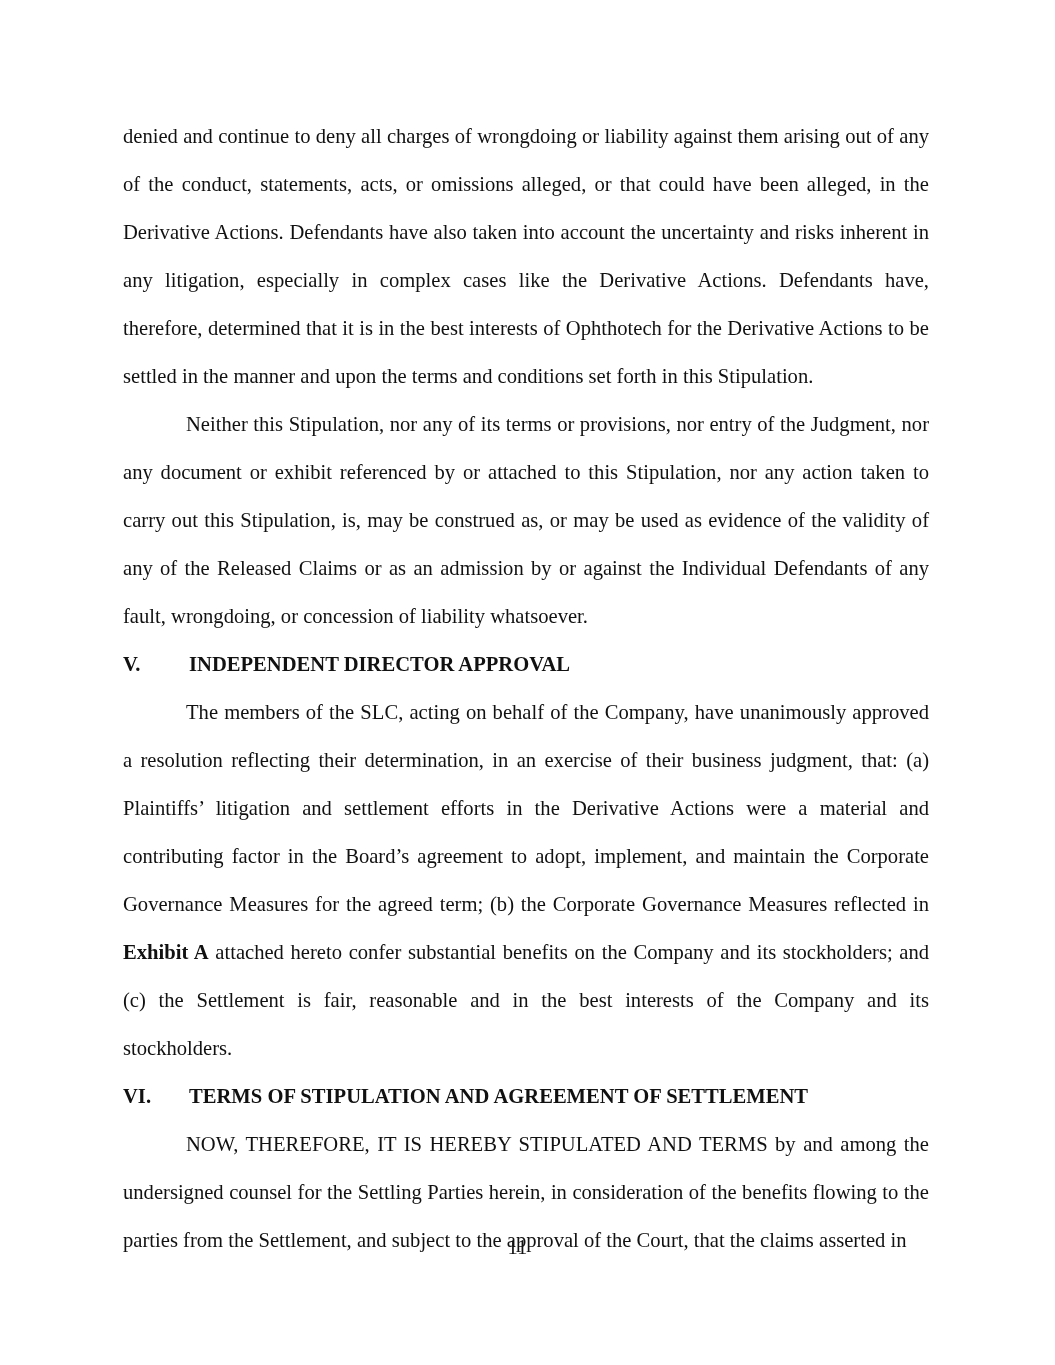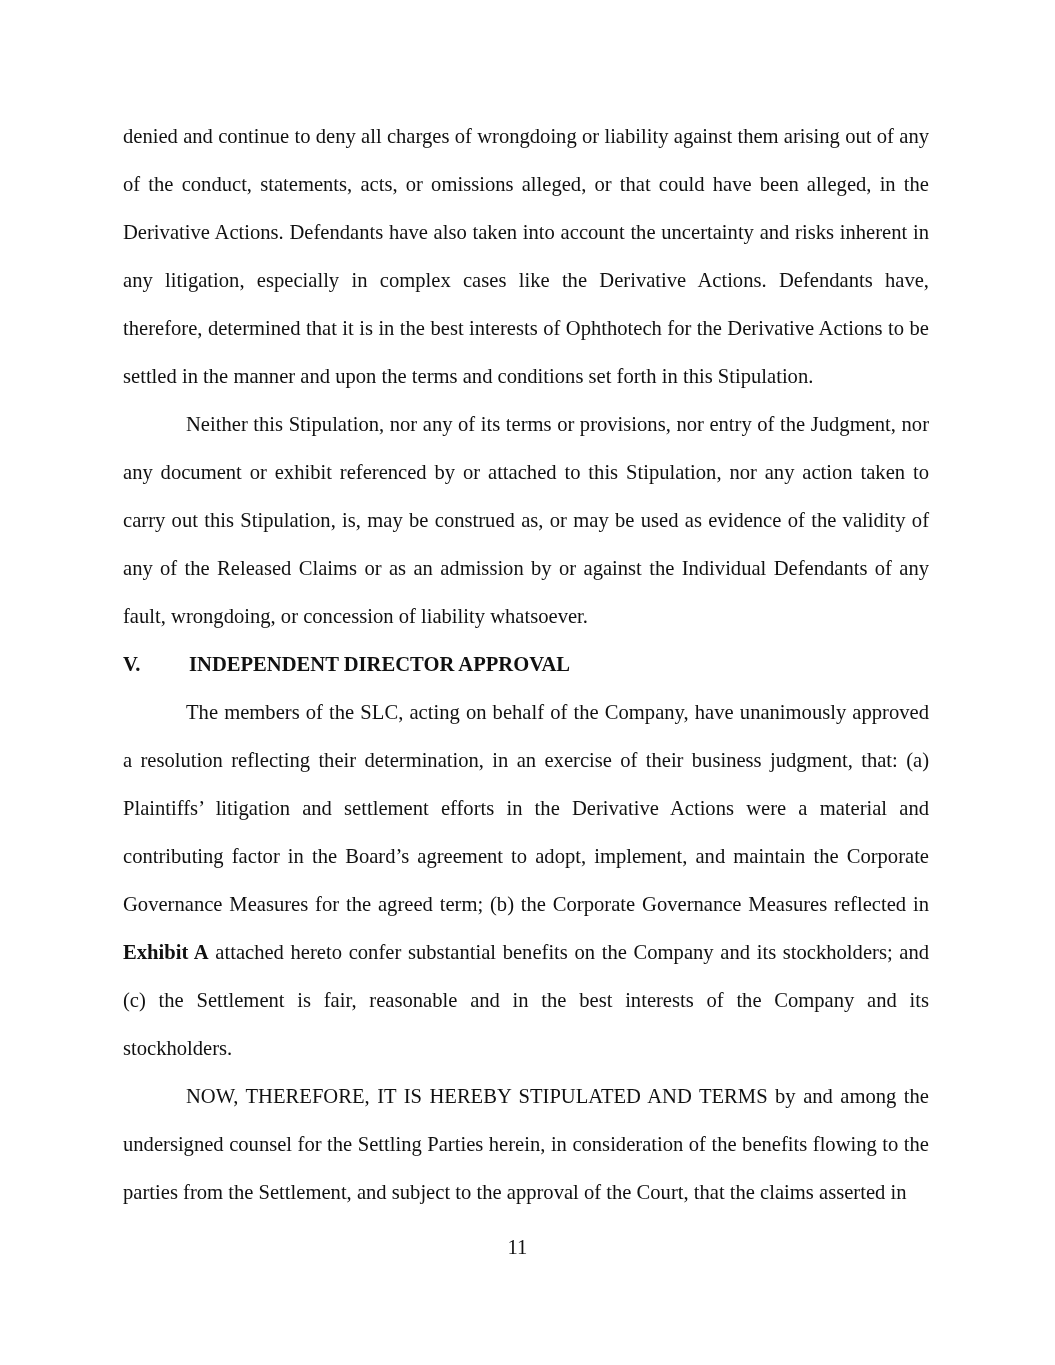--- a/index.html
+++ b/index.html
@@ -67,19 +67,23 @@
 
     <p class="para-indent">Neither this Stipulation, nor any of its terms or provisions, nor entry of the Judgment, nor any document or exhibit referenced by or attached to this Stipulation, nor any action taken to carry out this Stipulation, is, may be construed as, or may be used as evidence of the validity of any of the Released Claims or as an admission by or against the Individual Defendants of any fault, wrongdoing, or concession of liability whatsoever.</p>
 
     <div class="section-heading">
       <span class="heading-number">V.</span>
       <span class="heading-title">INDEPENDENT DIRECTOR APPROVAL</span>
     </div>
 
     <p class="para-indent"><span>The members of the SLC, acting on behalf of the Company, have unanimously approved a resolution reflecting their determination, in an exercise of their business judgment, that: (a) Plaintiffs’ litigation and settlement efforts in the Derivative Actions were a material and contributing factor in the Board’s agreement to adopt, implement, and maintain the Corporate Governance Measures for the agreed term; (b) the Corporate Governance Measures reflected in </span><b class="inline-bold">Exhibit A</b><span> attached hereto confer substantial benefits on the Company and its stockholders; and (c) the Settlement is fair, reasonable and in the best interests of the Company and its stockholders.</span></p>
 
+    <div class="section-heading">
+      <span class="heading-number">VI.</span>
+      <span class="heading-title">TERMS OF STIPULATION AND AGREEMENT OF SETTLEMENT</span>
+    </div>
 
     <p class="para-indent">NOW, THEREFORE, IT IS HEREBY STIPULATED AND TERMS by and among the undersigned counsel for the Settling Parties herein, in consideration of the benefits flowing to the parties from the Settlement, and subject to the approval of the Court, that the claims asserted in</p>
 
   </div>
 
   <div class="page-number">11</div>
 </div>
 
 </body></html>

